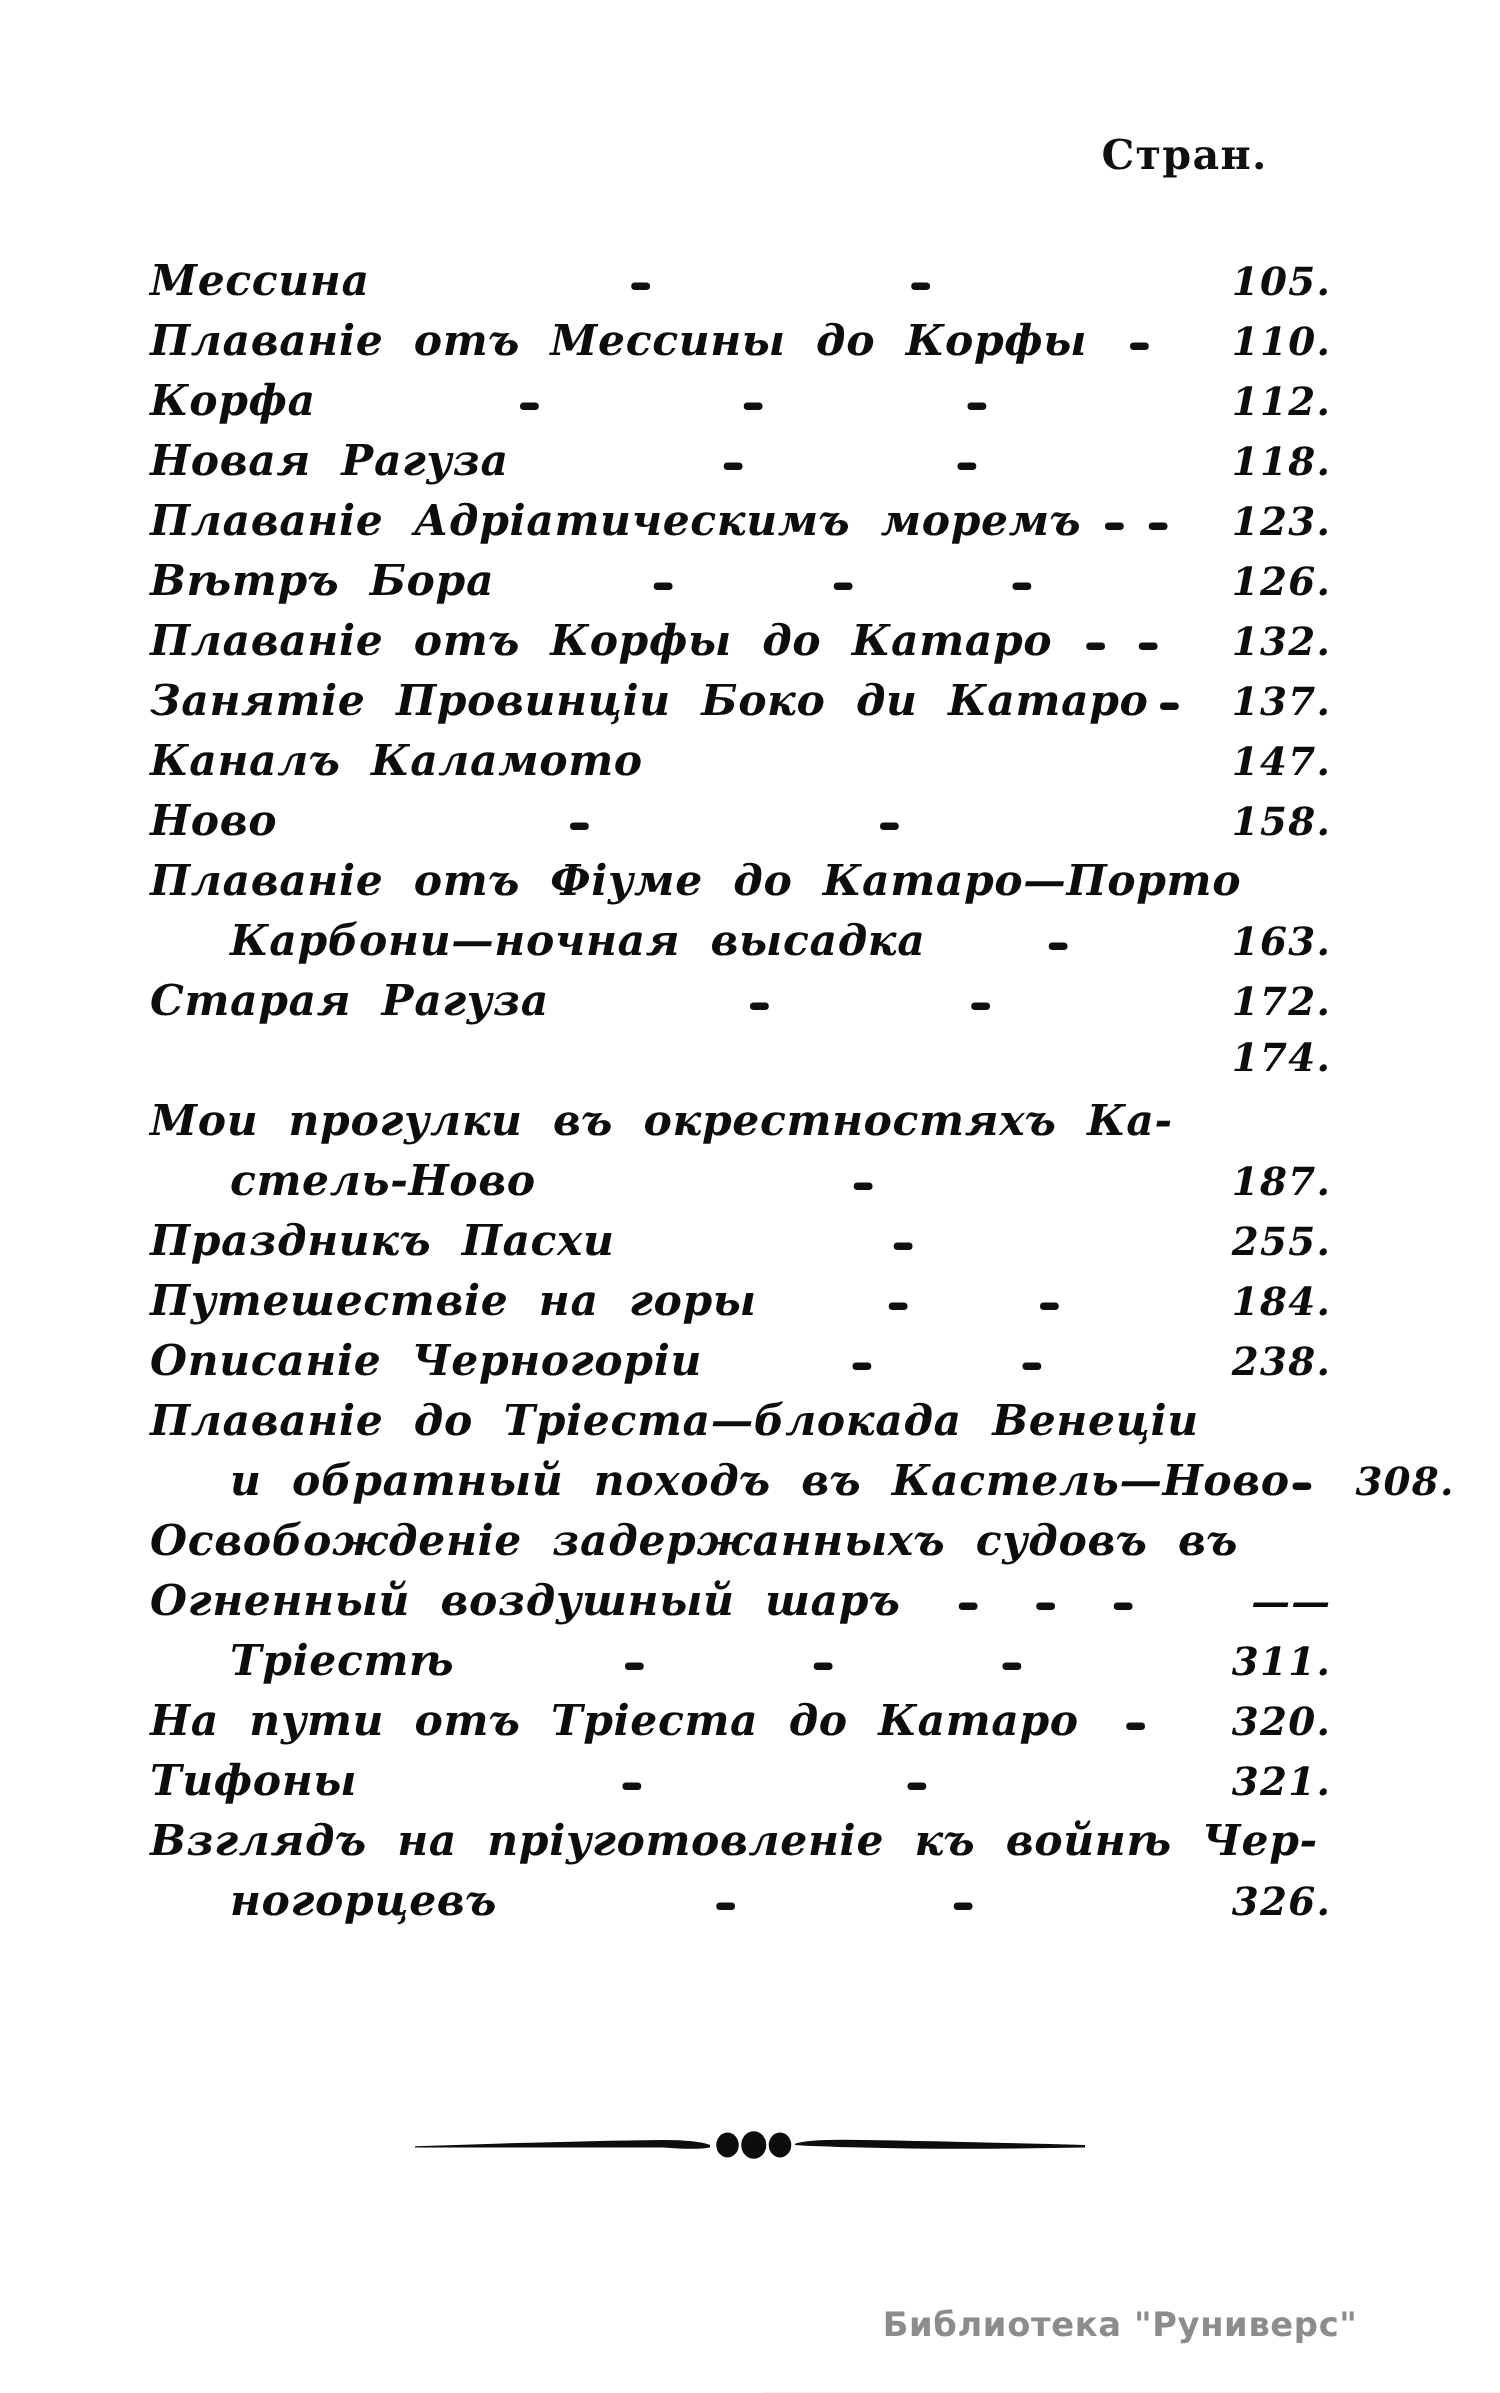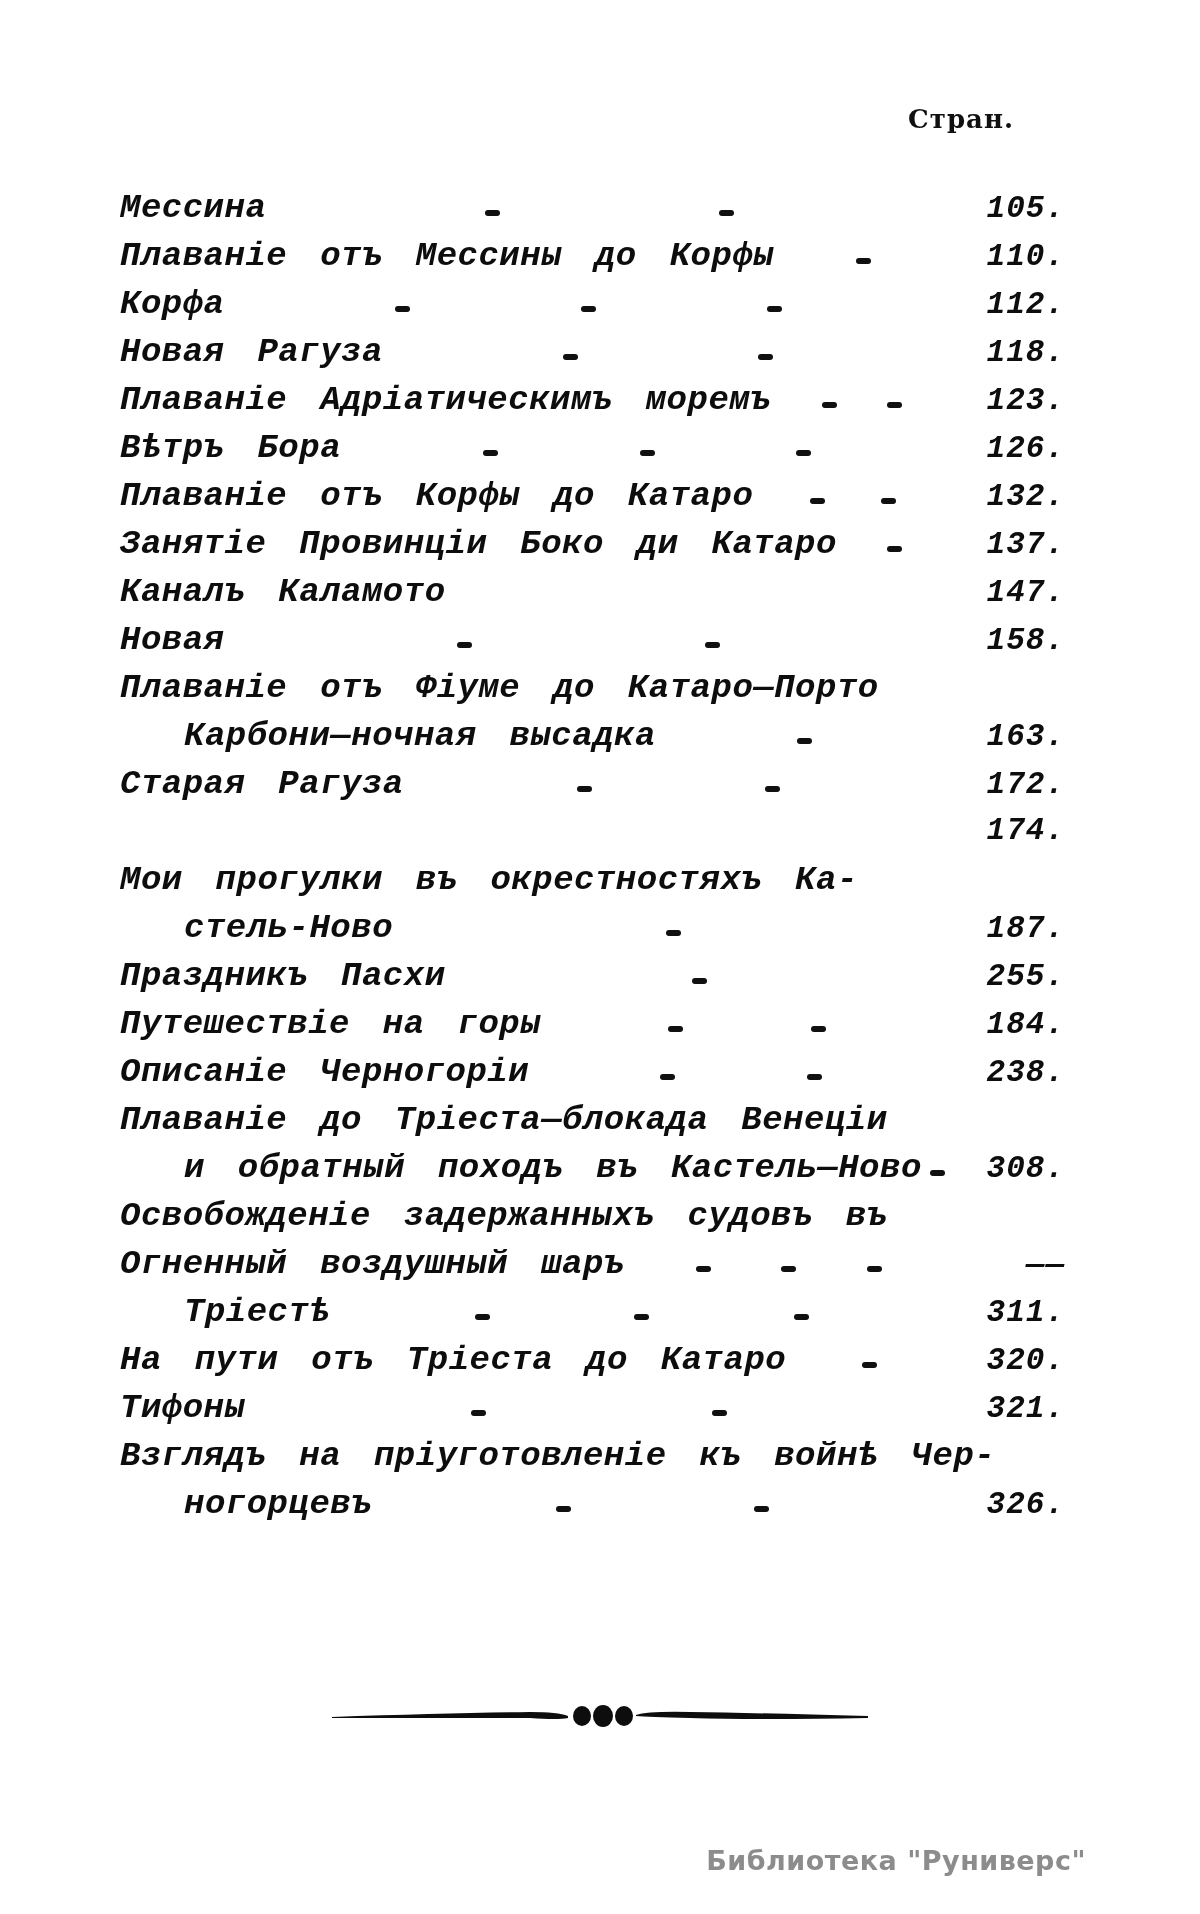--- a/index.html
+++ b/index.html
@@ -8,29 +8,29 @@
     width:1200px; height:1914px;
     margin:0 auto;
     background:#ffffff;
     overflow:hidden;
     font-family:"DejaVu Serif", serif;
     color:#0d0d0d;
   }
   .col-header {
     position:absolute;
     top:104px; right:186px;
-    font-size:26px;
+    font-size:33px;
     font-weight:700;
     font-style:normal;
     letter-spacing:1px;
     color:#101010;
   }
   .toc {
     position:absolute;
-    top:189px; left:120px; right:135px;font-family:Liberation Mono, monospace;
+    top:205px; left:120px; right:135px;
   }
   .row {
     display:flex;
     align-items:baseline;
     height:48px;
     font-style:italic;
     font-weight:600;
     white-space:nowrap;
   }
   .row .title {
@@ -146,21 +146,21 @@
           <span class="leader-dash"></span>
         </span>
       <span class="page-num">137.</span>
     </div>
       <div class="row">
       <span class="title">Каналъ Каламото</span>
       <span class="leaders"></span>
       <span class="page-num">147.</span>
     </div>
       <div class="row">
-      <span class="title">Новая</span>
+      <span class="title">Ново</span>
       <span class="leaders">
           <span class="leader-dash"></span>
           <span class="leader-dash"></span>
         </span>
       <span class="page-num">158.</span>
     </div>
       <div class="row">
       <span class="title">Плаваніе отъ Фіуме до Катаро—Порто</span>
       <span class="leaders"></span>
       <span class="page-num"></span>

